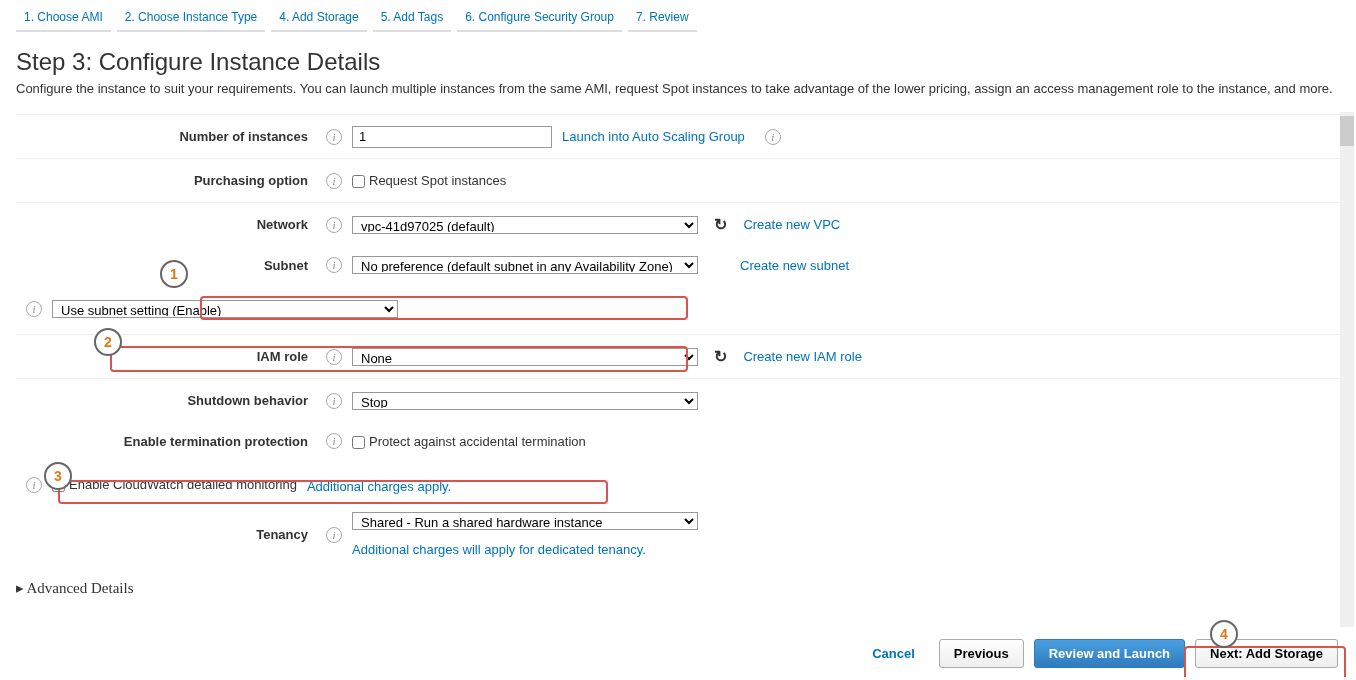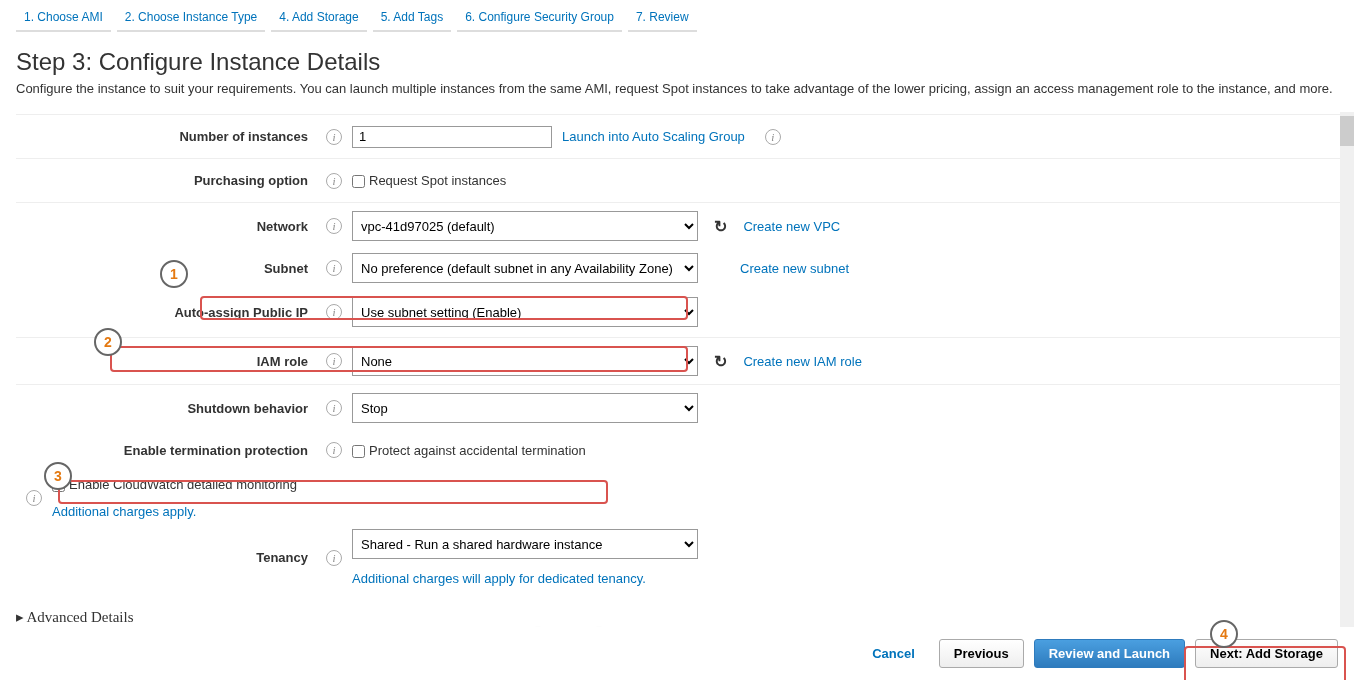--- a/index.html
+++ b/index.html
@@ -12,21 +12,21 @@
   .step-desc { font-size: 13px; color: #333; margin-bottom: 16px; line-height: 1.4; }
   .form-rows { }
   .form-row { display: flex; align-items: center; border-top: 1px solid #eee; padding: 8px 0; min-height: 44px; }
   .form-row.sub { border-top: none; padding-top: 2px; }
   .row-label { width: 300px; text-align: right; padding-right: 8px; font-size: 13px; }
   .row-label.bold { font-weight: bold; }
   .info-icon { display: inline-flex; align-items: center; justify-content: center; width: 16px; height: 16px; border: 1px solid #aaa; border-radius: 50%; color: #888; font-size: 11px; font-style: italic; font-family: Georgia, serif; margin: 0 10px; vertical-align: middle; }
   .row-control { display: flex; align-items: center; gap: 10px; }
   input[type="text"] { height: 22px; padding: 2px 6px; border: 1px solid #999; font-size: 13px; }
   input.num { width: 200px; }
-  select { height: 30px; width: 346px; padding: 1px 4px; border: 1px solid #999; font-size: 13px; background: #fff; }
+  select { height: 18px; width: 346px; padding: 1px 4px; border: 1px solid #999; font-size: 13px; background: #fff; }
   .link { color: #0073bb; text-decoration: none; cursor: pointer; font-size: 13px; }
   .refresh-icon { font-size: 16px; font-weight: bold; cursor: pointer; color: #333; margin: 0 6px; }
   .checkbox-label { display: flex; align-items: flex-end; gap: 4px; font-size: 13px; }
   .checkbox-label input { width: 13px; height: 13px; }
   .note-line { color: #0073bb; font-size: 13px; margin-top: 2px; }
   .advanced { margin-top: 14px; font-size: 15px; color: #333; font-family: Liberation Serif, serif; }
   .advanced::before { content: "▸ "; }
   .footer { position: fixed; bottom: 0; left: 17px; right: 0; display: flex; justify-content: flex-end; align-items: center; gap: 10px; padding: 12px 18px; background: #fff; }
   .btn { padding: 6px 14px; font-size: 13px; border-radius: 3px; border: 1px solid #aaa; background: linear-gradient(#fff,#eee); cursor: pointer; font-weight: bold; }
   .btn.primary { background: linear-gradient(#4a9fe0,#2e7bbd); color: #fff; border-color: #2e7bbd; }
@@ -99,21 +99,20 @@
       <div class="row-control">
         <select>
           <option>No preference (default subnet in any Availability Zone)</option>
         </select>
         <span style="width:22px"></span>
         <a class="link">Create new subnet</a>
       </div>
     </div>
 
     <div class="form-row sub">
-      <div class="row-label bold">Auto-assign Public IP</div>
       <span class="info-icon">i</span>
       <div class="row-control">
         <select>
           <option>Use subnet setting (Enable)</option>
         </select>
       </div>
     </div>
 
     <div class="form-row">
       <div class="row-label bold">IAM role</div>
@@ -143,21 +142,21 @@
       <div class="row-control">
         <label class="checkbox-label">
           <input type="checkbox" style="">
           <span>Protect against accidental termination</span>
         </label>
       </div>
     </div>
 
     <div class="form-row sub">
       <span class="info-icon">i</span>
-      <div class="row-control" style="flex-direction:column;align-items:flex-start;">
+      <div class="row-control" style="align-items:flex-start;">
         <label class="checkbox-label">
           <input type="checkbox" style="">
           <span>Enable CloudWatch detailed monitoring</span>
         </label>
         <span class="note-line">Additional charges apply.</span>
       </div>
     </div>
 
     <div class="form-row sub">
       <div class="row-label bold">Tenancy</div>

